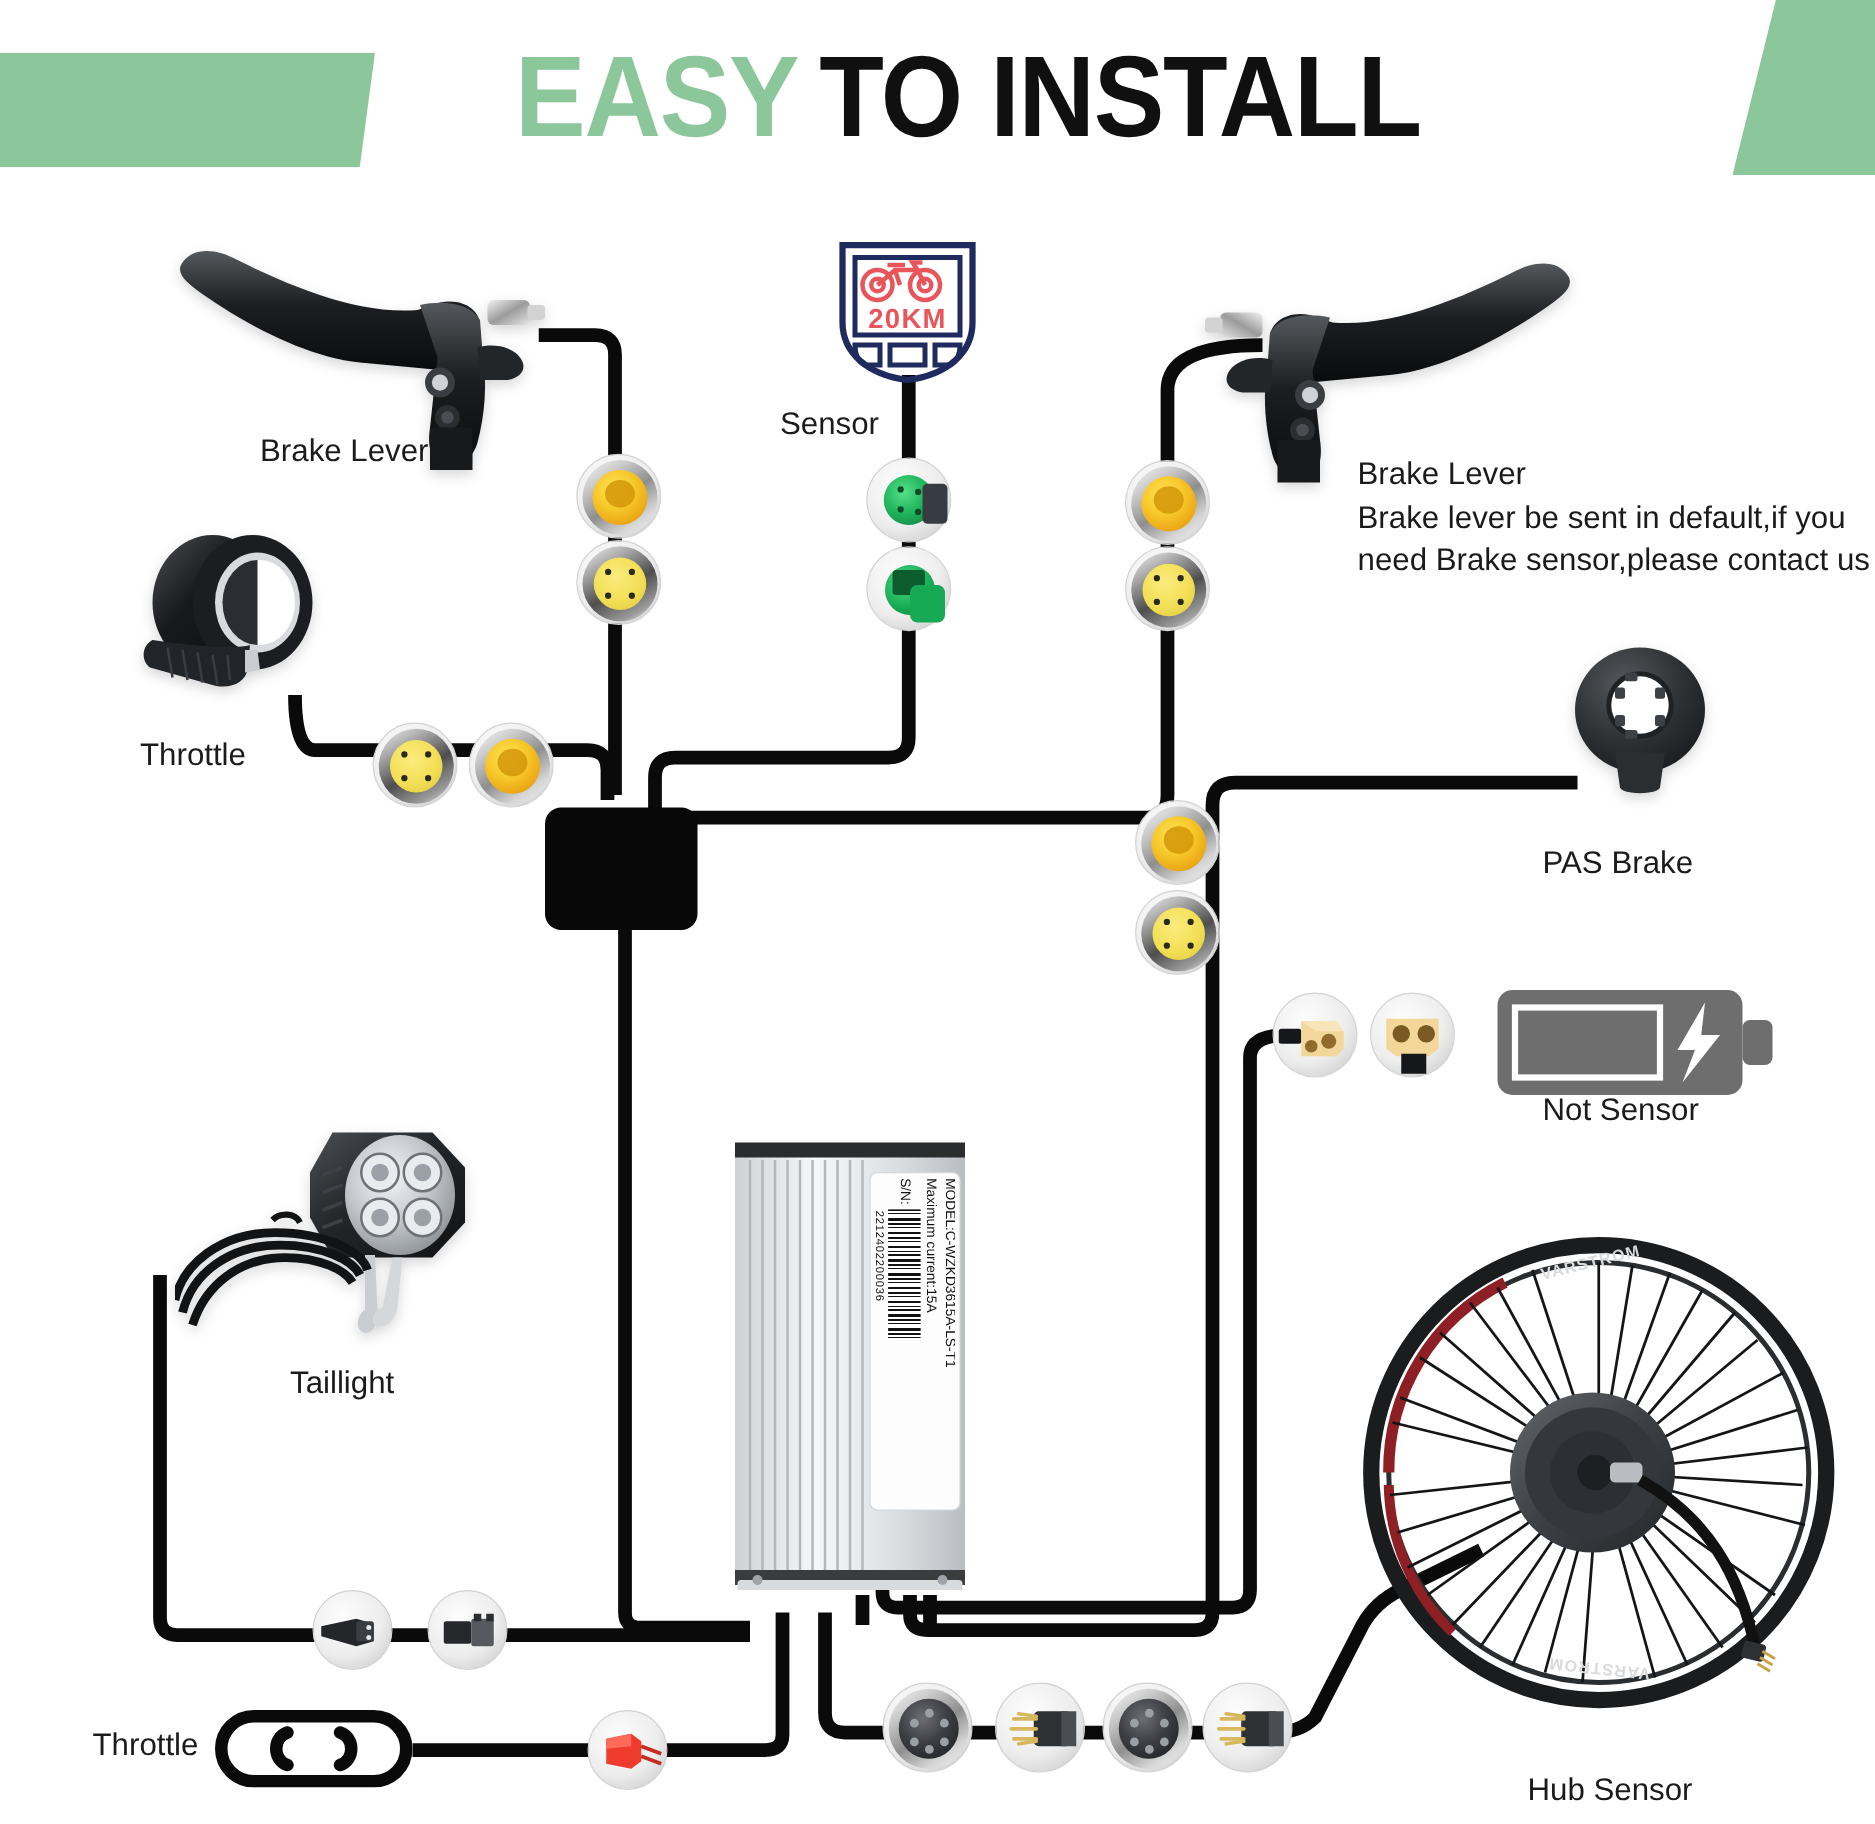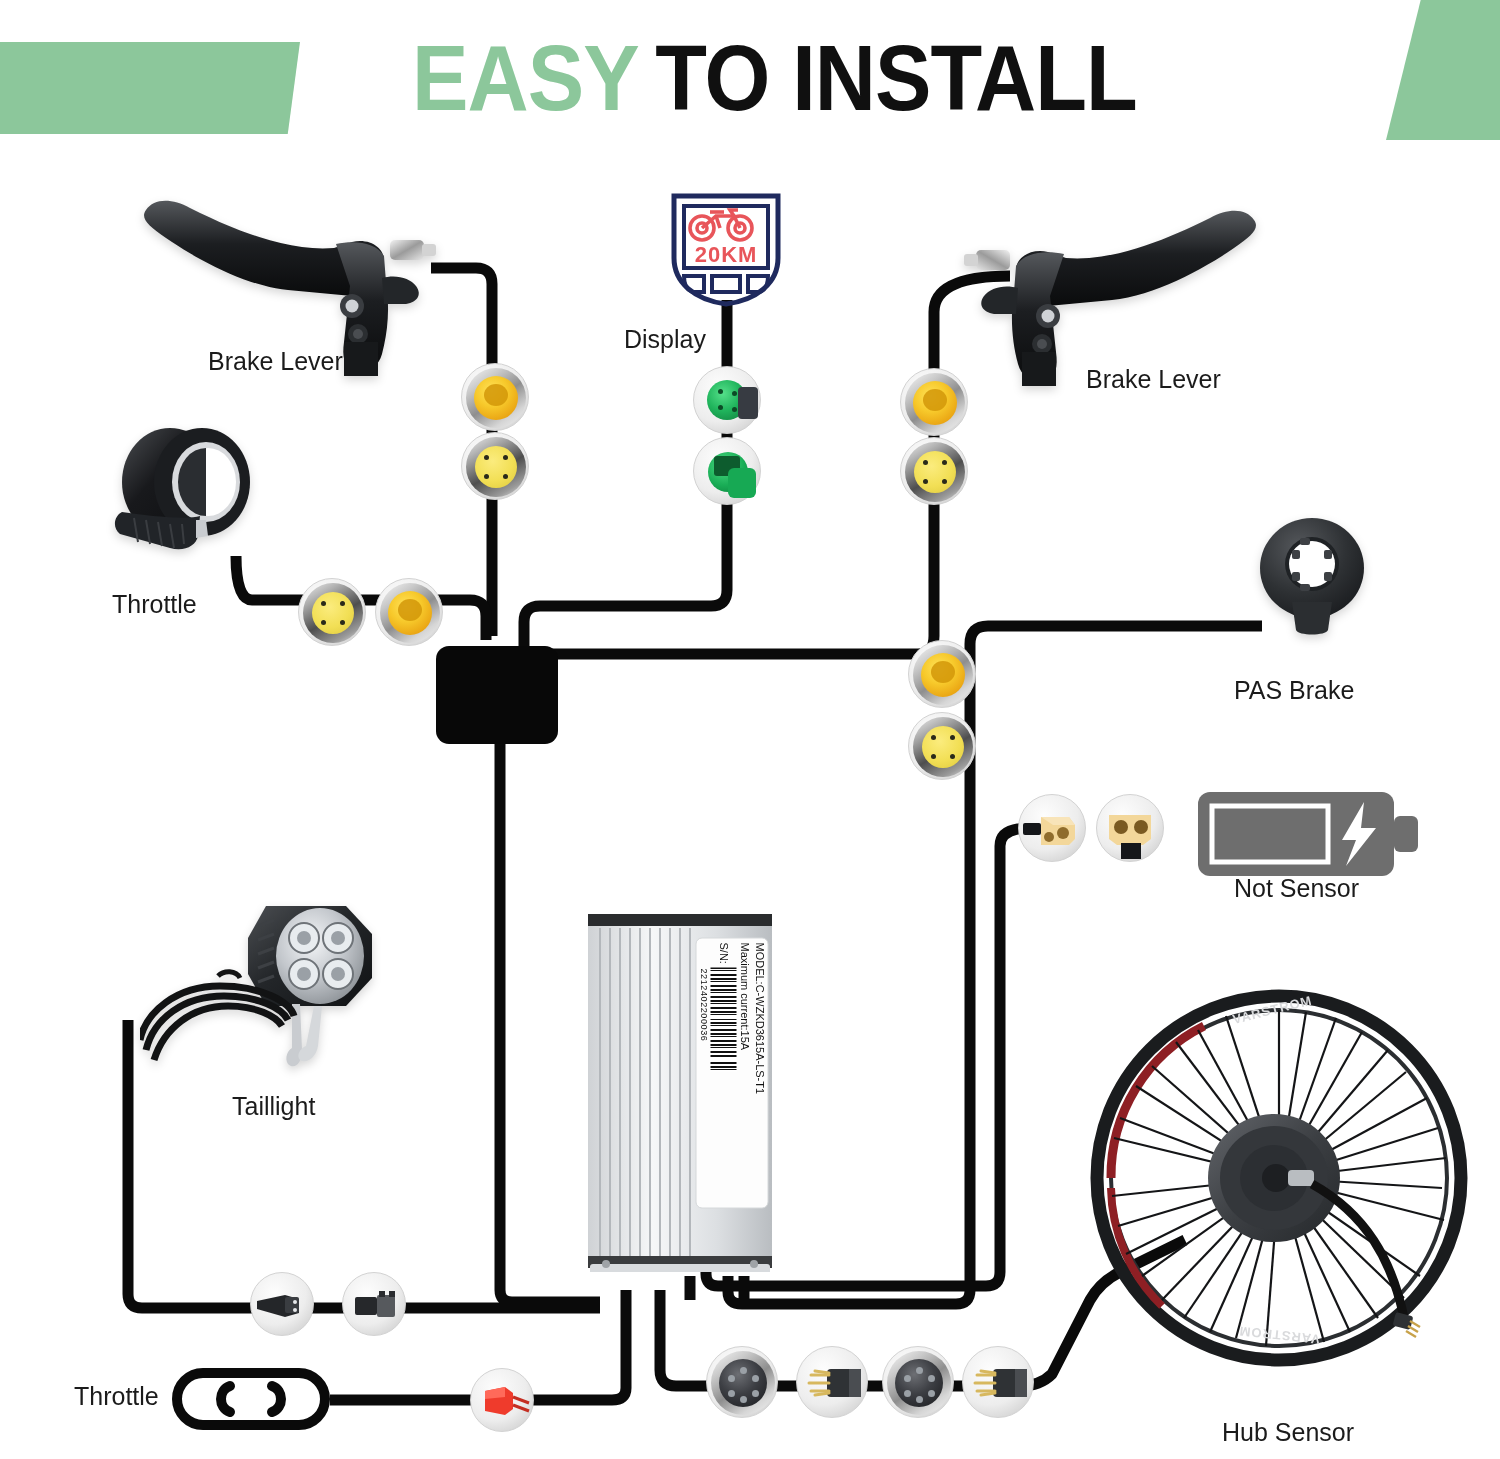--- a/index.html
+++ b/index.html
@@ -120,20 +120,22 @@
       <rect x="284" y="58" width="14" height="12" rx="3" fill="#d3d3d3"></rect>
       <path d="M244,92 C258,88 272,92 278,100 C284,108 280,116 268,118 L246,118 Z" fill="#232629"></path>
       <circle cx="214" cy="120" r="12" fill="#3a3d41"></circle>
         <circle cx="214" cy="120" r="6.5" fill="#cfd2d6"></circle>
       <circle cx="220" cy="148" r="10" fill="#2b2e31"></circle>
         <circle cx="220" cy="148" r="5" fill="#4a4d51"></circle>
       <path d="M206,156 L240,156 L240,190 L206,190 Z" fill="#17191b"></path>
     </g>
   </svg>
   <div class="lbl" style="left:1086px;top:365px;">Brake Lever</div>
+  <div class="lbl" style="left:1086px;top:400px;">Brake lever be sent in default,if you</div>
+  <div class="lbl" style="left:1086px;top:434px;">need Brake sensor,please contact us</div>
 
   <svg style="position:absolute;left:108px;top:424px;" width="180" height="140" viewBox="0 0 180 140" class="shadow-soft">
     <defs>
       <linearGradient id="thrG" x1="0" y1="0" x2="1" y2="1">
         <stop offset="0" stop-color="#4a4d51"></stop>
           <stop offset="40%" stop-color="#18191c"></stop>
           <stop offset="100%" stop-color="#0c0d0f"></stop>
       </linearGradient>
     </defs>
     <ellipse cx="62" cy="58" rx="48" ry="54" fill="url(#thrG)"></ellipse>
@@ -168,21 +170,21 @@
       <path d="M42,22 L56,22"></path>
       <path d="M66,26 L62,20 L70,20"></path>
     </g>
     <text x="58" y="72" text-anchor="middle" font-family="Liberation Sans,sans-serif" font-size="22" font-weight="bold" fill="#e8555a" letter-spacing="1">20KM</text>
     <g fill="none" stroke="#1f2a5e" stroke-width="4">
       <path d="M16,86 L36,86 L36,102 L24,102 C19,100 16,94 16,86 Z"></path>
       <rect x="44" y="86" width="28" height="16"></rect>
       <path d="M80,86 L100,86 C100,94 97,100 92,102 L80,102 Z"></path>
     </g>
   </svg>
-  <div class="lbl" style="left:624px;top:325px;">Display</div>
+  <div class="lbl" style="left:624px;top:325px;">Sensor</div>
 
   <svg style="position:absolute;left:1254px;top:516px;" width="118" height="124" viewBox="0 0 118 124" class="shadow-soft">
     <defs>
       <radialGradient id="pasG" cx="38%" cy="30%" r="75%">
         <stop offset="0" stop-color="#55585c"></stop>
           <stop offset="60%" stop-color="#2e3134"></stop>
           <stop offset="100%" stop-color="#1b1d20"></stop>
       </radialGradient>
     </defs>
     <ellipse cx="58" cy="52" rx="52" ry="50" fill="url(#pasG)"></ellipse>

